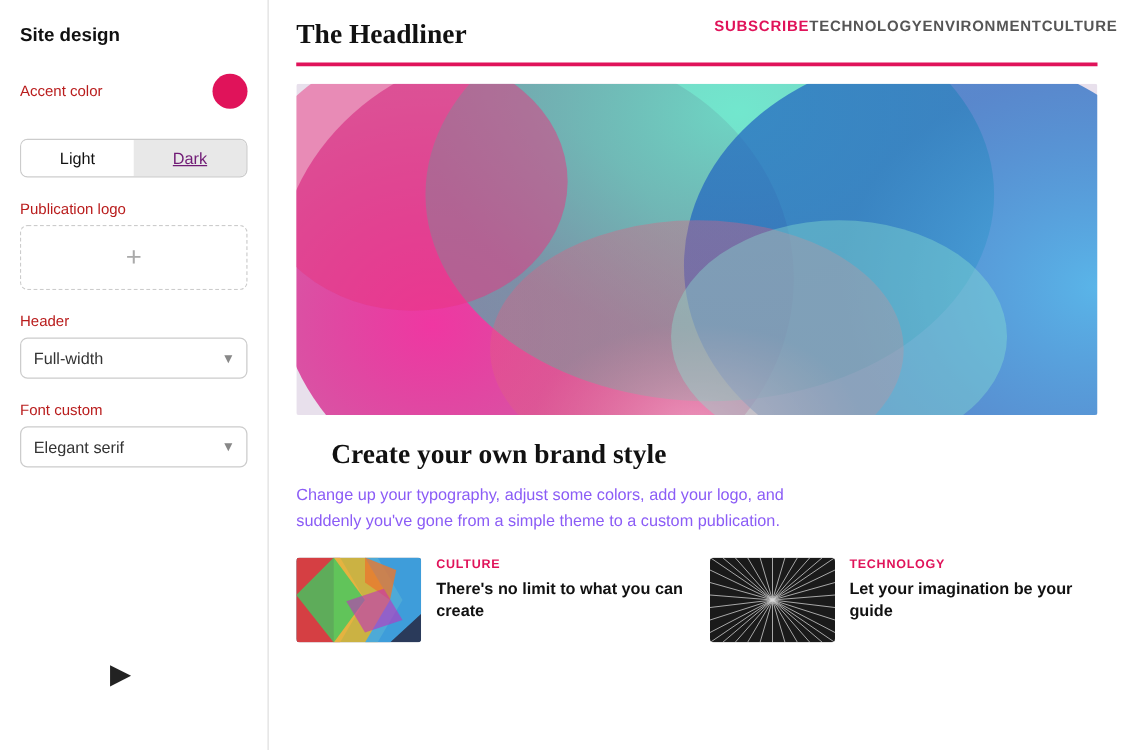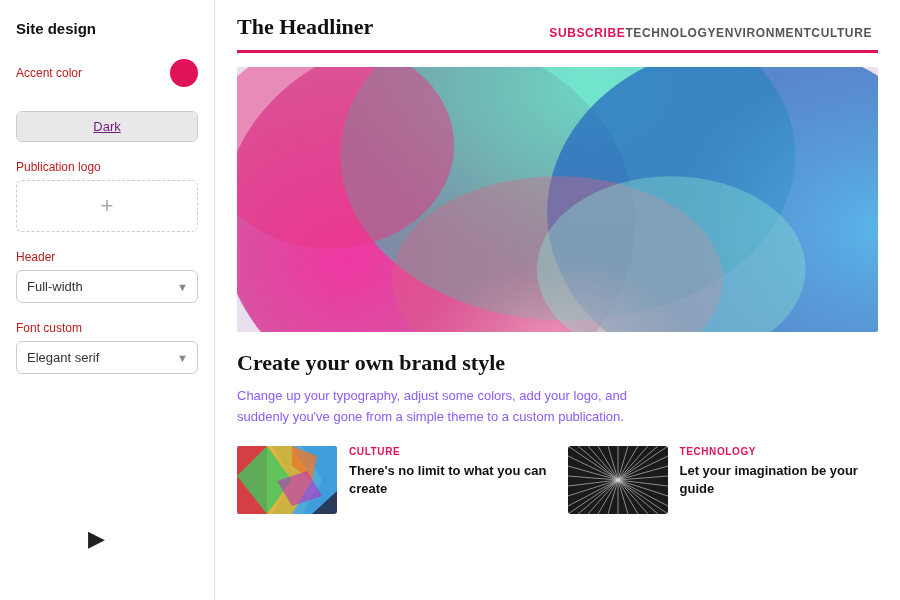--- a/index.html
+++ b/index.html
@@ -111,23 +111,23 @@
     
     .right-panel {
       flex: 1;
       background: #fff;
       overflow-y: auto;
       display: flex;
       flex-direction: column;
     }
     .site-header {
       display: flex;
-      align-items: flex-end;
+      align-items: flex-start;
       justify-content: space-between;
-      padding: 14px 28px 0 22px;
+      padding: 14px 6px 0 22px;
     }
     .site-title {
       font-size: 22px;
       font-weight: 700;
       color: #111;
       font-family: Georgia, serif;
     }
     .nav-links {
       display: flex;
       align-items: center;
@@ -162,20 +162,21 @@
     }
     .hero-content {
       padding: 18px 22px 0 22px;
     }
     .hero-heading {
       font-size: 22px;
       font-weight: 700;
       color: #111;
       margin-bottom: 10px;
       font-family: Georgia, serif;
+      margin-left: 28px;
     }
     .hero-text {
       font-size: 13px;
       color: #8b5cf6;
       line-height: 1.6;
       max-width: 440px;
     }
     .article-cards {
       display: flex;
       gap: 20px;
@@ -219,20 +220,21 @@
 
   <div>
     <div class="field-label accent-row">
       <span>Accent color</span>
       <button class="accent-circle" style="background:#e0135a;"></button>
     </div>
   </div>
 
   <div>
     <div class="theme-toggle">
+      <button class="theme-btn active">Light</button>
       <button class="theme-btn inactive">Dark</button>
     </div>
   </div>
 
   <div>
     <div class="field-label">Publication logo</div>
     <div class="logo-upload">
       <span>+</span>
     </div>
   </div>

